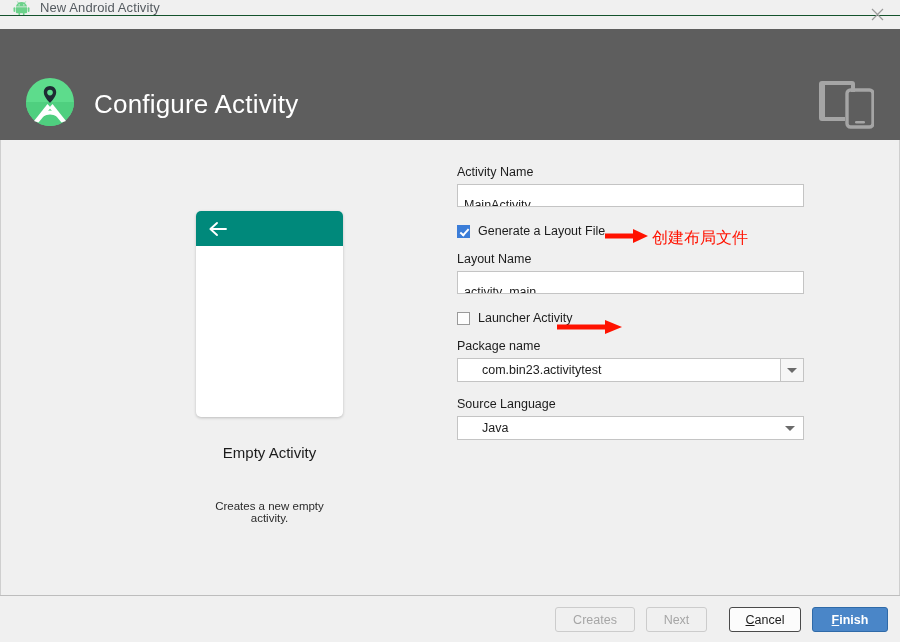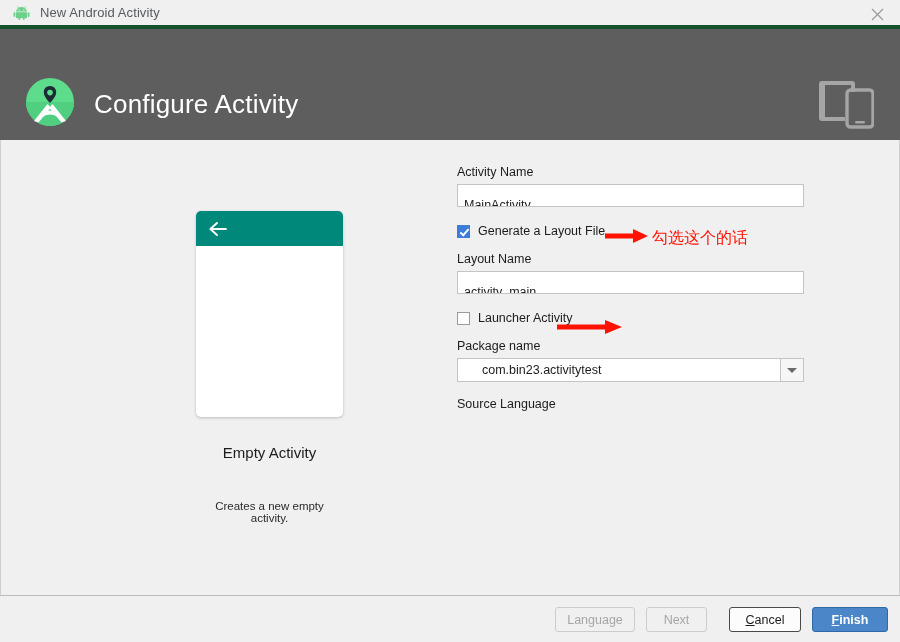--- a/index.html
+++ b/index.html
@@ -18,23 +18,23 @@
     width: 900px;
     height: 642px;
     background: #f0f0f0;
     box-sizing: border-box;
   }
 
   
   .titlebar {
     position: absolute;
     left: 0; top: 0;
-    width: 900px; height: 29px;
-    background: #f0f0f0;
-    border-bottom: 4px solid #14532d;
+    width: 900px; height: 16px;
+    background: #f0f0f0;
+    border-bottom: 1px solid #14532d;
     display: flex;
     align-items: center;
     box-sizing: border-box;
   }
   .titlebar .droid {
     margin-left: 13px;
     width: 17px; height: 14px;
     display: block;
   }
   .titlebar .title-text {
@@ -373,37 +373,43 @@
       <div class="combo">
         <span class="val">com.bin23.activitytest</span>
         <span class="arrow-btn">
           <span class="tri"></span>
         </span>
       </div>
 
       <div class="gap-a"></div>
 
       <div class="field-label">Source Language</div>
+      <div class="combo">
+        <span class="val">Java</span>
+        <span class="arrow-plain">
+          <span class="tri"></span>
+        </span>
+      </div>
 
     </div>
   </div>
 
   <svg class="arrow-svg" id="arrow1" width="44" height="16" viewBox="0 0 44 16">
     <path d="M0 8 H30" stroke="#ff1200" stroke-width="5"></path>
     <path d="M28 1 L43 8 L28 15z" fill="#ff1200"></path>
   </svg>
-  <div class="anno" id="anno1">勾选这个的话</div>
+  <div class="anno" id="anno1">创建布局文件</div>
 
   <svg class="arrow-svg" id="arrow2" width="66" height="16" viewBox="0 0 66 16">
     <path d="M0 8 H50" stroke="#ff1200" stroke-width="5"></path>
     <path d="M48 1 L65 8 L48 15z" fill="#ff1200"></path>
   </svg>
 
   <div class="footer">
-    <div class="btn disabled" id="btn-previous">Language</div>
+    <div class="btn disabled" id="btn-previous">Creates</div>
     <div class="btn disabled" id="btn-next">Next</div>
     <div class="btn normal" id="btn-cancel">
       <span class="u">C</span>
         <span>ancel</span>
     </div>
     <div class="btn primary" id="btn-finish">
       <span class="u">F</span>
         <span>inish</span>
     </div>
   </div>

